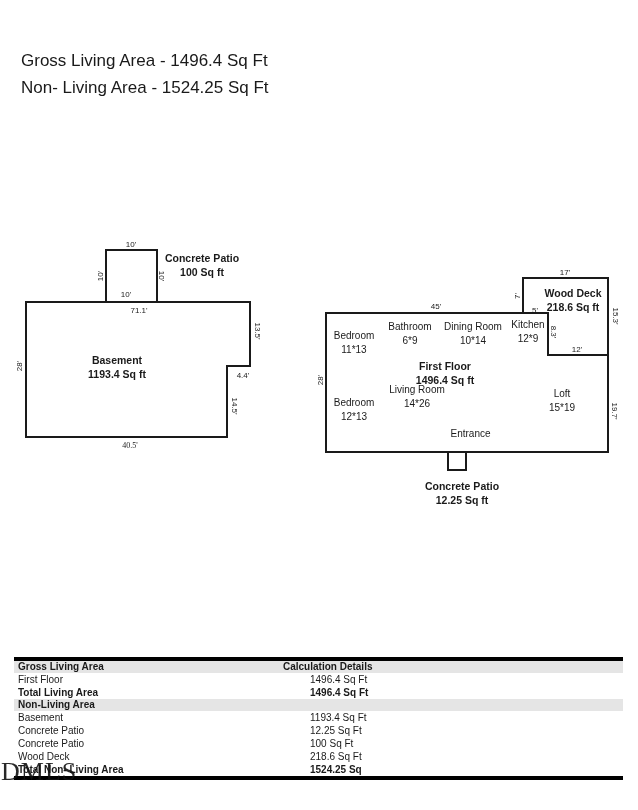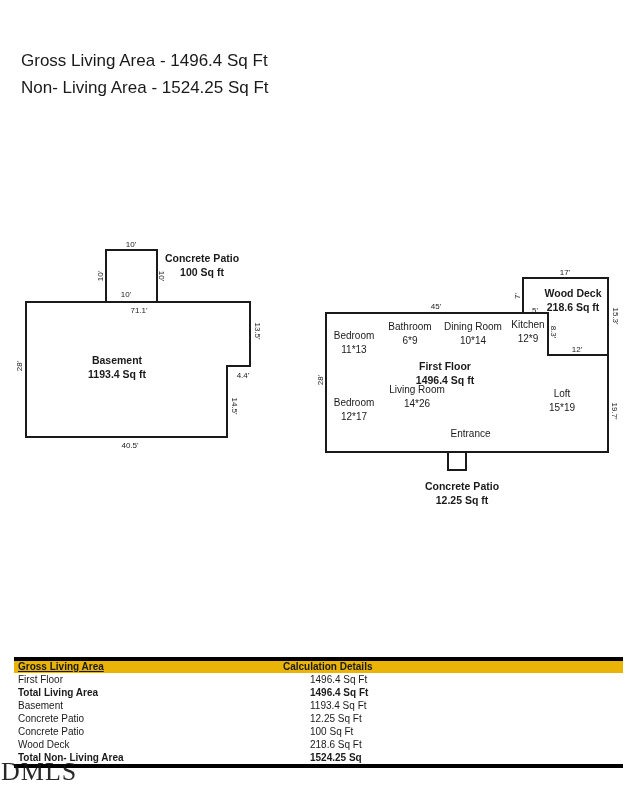--- a/index.html
+++ b/index.html
@@ -19,21 +19,21 @@
   .rot-ccw{transform:translate(-50%,-50%) rotate(-90deg);}
   .rot-cw{transform:translate(-50%,-50%) rotate(90deg);}
   .b{font-weight:bold;}
   .blk{position:absolute;transform:translate(-50%,-50%);text-align:center;
        font-size:10px;line-height:14px;white-space:nowrap;color:#1a1a1a;}
   .blk.bb{font-weight:bold;font-size:10.5px;}
   
   .summary{position:absolute;left:14px;top:657px;width:609px;font-size:10px;color:#1a1a1a;}
   .bar{height:4px;background:#000;}
   .t-title{width:552px;text-align:center;font-weight:bold;font-size:10.5px;height:16px;line-height:17px;}
-  .band{position:relative;height:12px;line-height:12px;background:#eab308;text-decoration:underline;}
+  .band{position:relative;height:12px;line-height:12px;background:#e5e5e5;}
   .band .col1{padding-left:4px;font-weight:bold;}
   .band .col2h{position:absolute;left:269px;top:0;font-weight:bold;}
   .trow{position:relative;height:13px;line-height:13px;}
   .trow .col1{padding-left:4px;}
   .trow .col2{position:absolute;left:296px;top:0;}
   .trow.b .col1,.trow.b .col2{font-weight:bold;}
   
   .watermark{position:absolute;left:1px;top:757px;font-family:"Liberation Serif",serif;
              font-size:26px;color:#111;opacity:.9;letter-spacing:1px;z-index:5;}
 </style>
@@ -61,21 +61,21 @@
   <div class="lbl dim" style="left:126px;top:294px;">10'</div>
   <div class="blk bb" style="left:202px;top:265px;">
     <div>Concrete Patio</div>
     <div>100 Sq ft</div>
   </div>
   <div class="lbl dim" style="left:139px;top:310px;">71.1'</div>
   <div class="lbl dim rot-ccw" style="left:19px;top:366px;">28'</div>
   <div class="lbl dim rot-cw" style="left:257px;top:331px;">13.5'</div>
   <div class="lbl dim" style="left:243px;top:375px;">4.4'</div>
   <div class="lbl dim rot-cw" style="left:234px;top:406px;">14.5'</div>
-  <div class="lbl dim" style="left:130px;top:445px;">40.5'</div>
+  <div class="lbl dim" style="left:130px;top:445px;font-family:Liberation Serif, serif;">40.5'</div>
   <div class="blk bb" style="left:117px;top:367px;">
     <div>Basement</div>
     <div>1193.4 Sq ft</div>
   </div>
 
   <div class="lbl dim" style="left:436px;top:306px;">45'</div>
   <div class="lbl dim rot-ccw" style="left:320px;top:380px;">28'</div>
   <div class="lbl dim rot-cw" style="left:614px;top:411px;">19.7'</div>
 
   <div class="blk" style="left:354px;top:343px;">
@@ -101,21 +101,21 @@
   <div class="blk" style="left:417px;top:397px;">
     <div>Living Room</div>
     <div>14*26</div>
   </div>
   <div class="blk" style="left:562px;top:401px;">
     <div>Loft</div>
     <div>15*19</div>
   </div>
   <div class="blk" style="left:354px;top:410px;">
     <div>Bedroom</div>
-    <div>12*17</div>
+    <div>12*13</div>
   </div>
   <div class="lbl" style="left:455px;top:433px;padding-left:31px;">Entrance</div>
 
   <div class="blk bb" style="left:462px;top:493px;">
     <div>Concrete Patio</div>
     <div>12.25 Sq ft</div>
   </div>
 
   <div class="lbl dim" style="left:565px;top:272px;">17'</div>
   <div class="blk bb" style="left:573px;top:300px;">
@@ -135,20 +135,23 @@
       <span class="col2h">Calculation Details</span>
     </div>
     <div class="trow">
       <span class="col1">First Floor</span>
       <span class="col2">1496.4 Sq Ft</span>
     </div>
     <div class="trow b">
       <span class="col1">Total Living Area</span>
       <span class="col2">1496.4 Sq Ft</span>
     </div>
+    <div class="band">
+      <span class="col1">Non-Living Area</span>
+    </div>
     <div class="trow">
       <span class="col1">Basement</span>
       <span class="col2">1193.4 Sq Ft</span>
     </div>
     <div class="trow">
       <span class="col1">Concrete Patio</span>
       <span class="col2">12.25 Sq Ft</span>
     </div>
     <div class="trow">
       <span class="col1">Concrete Patio</span>

